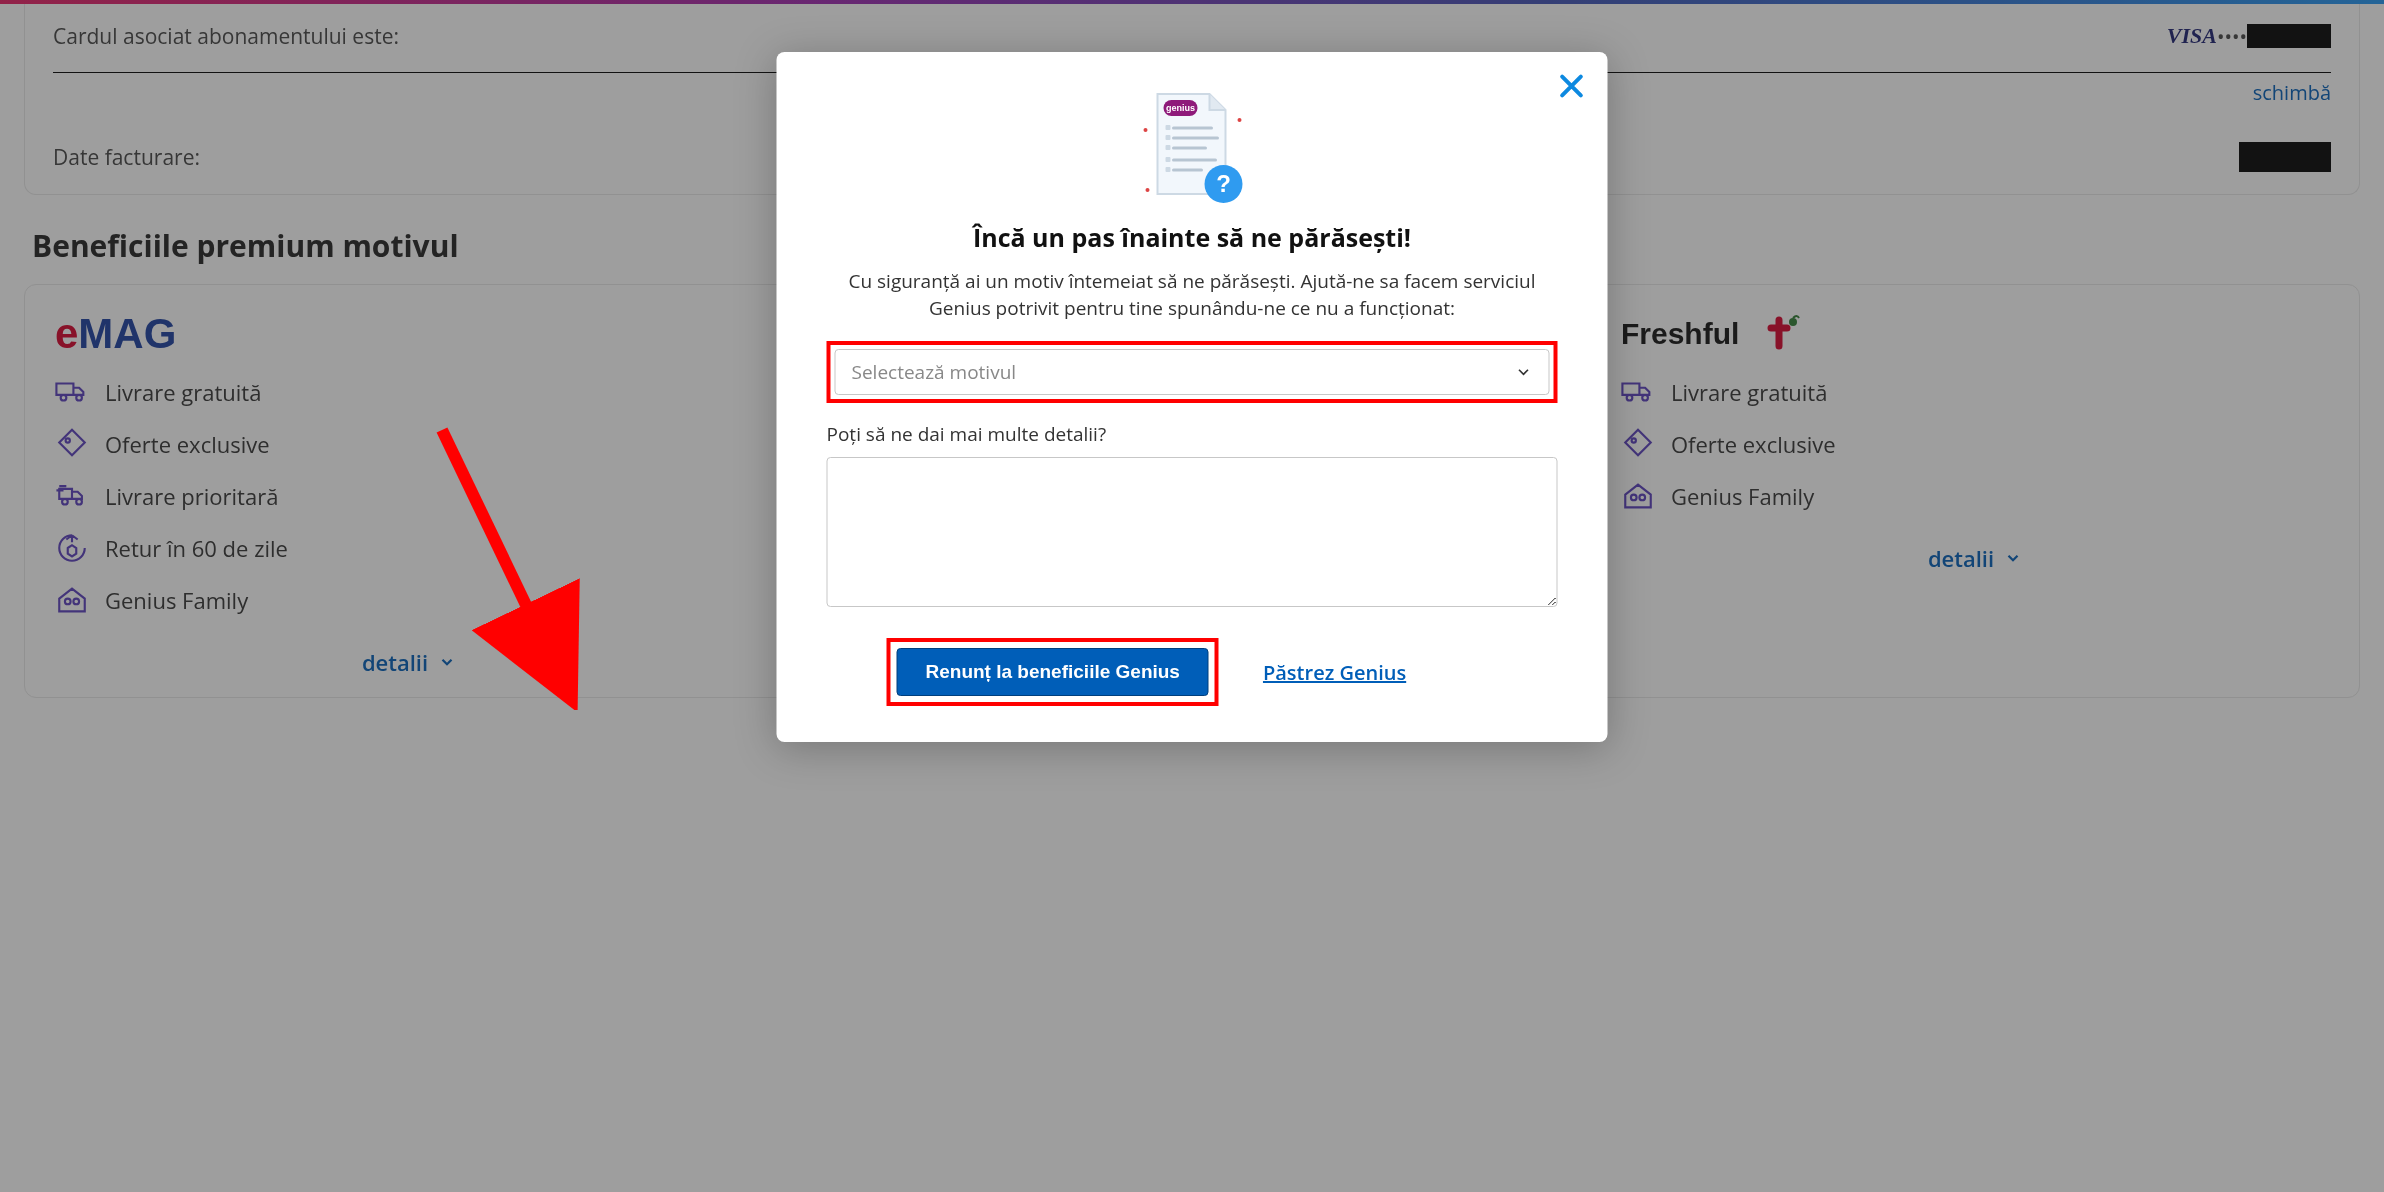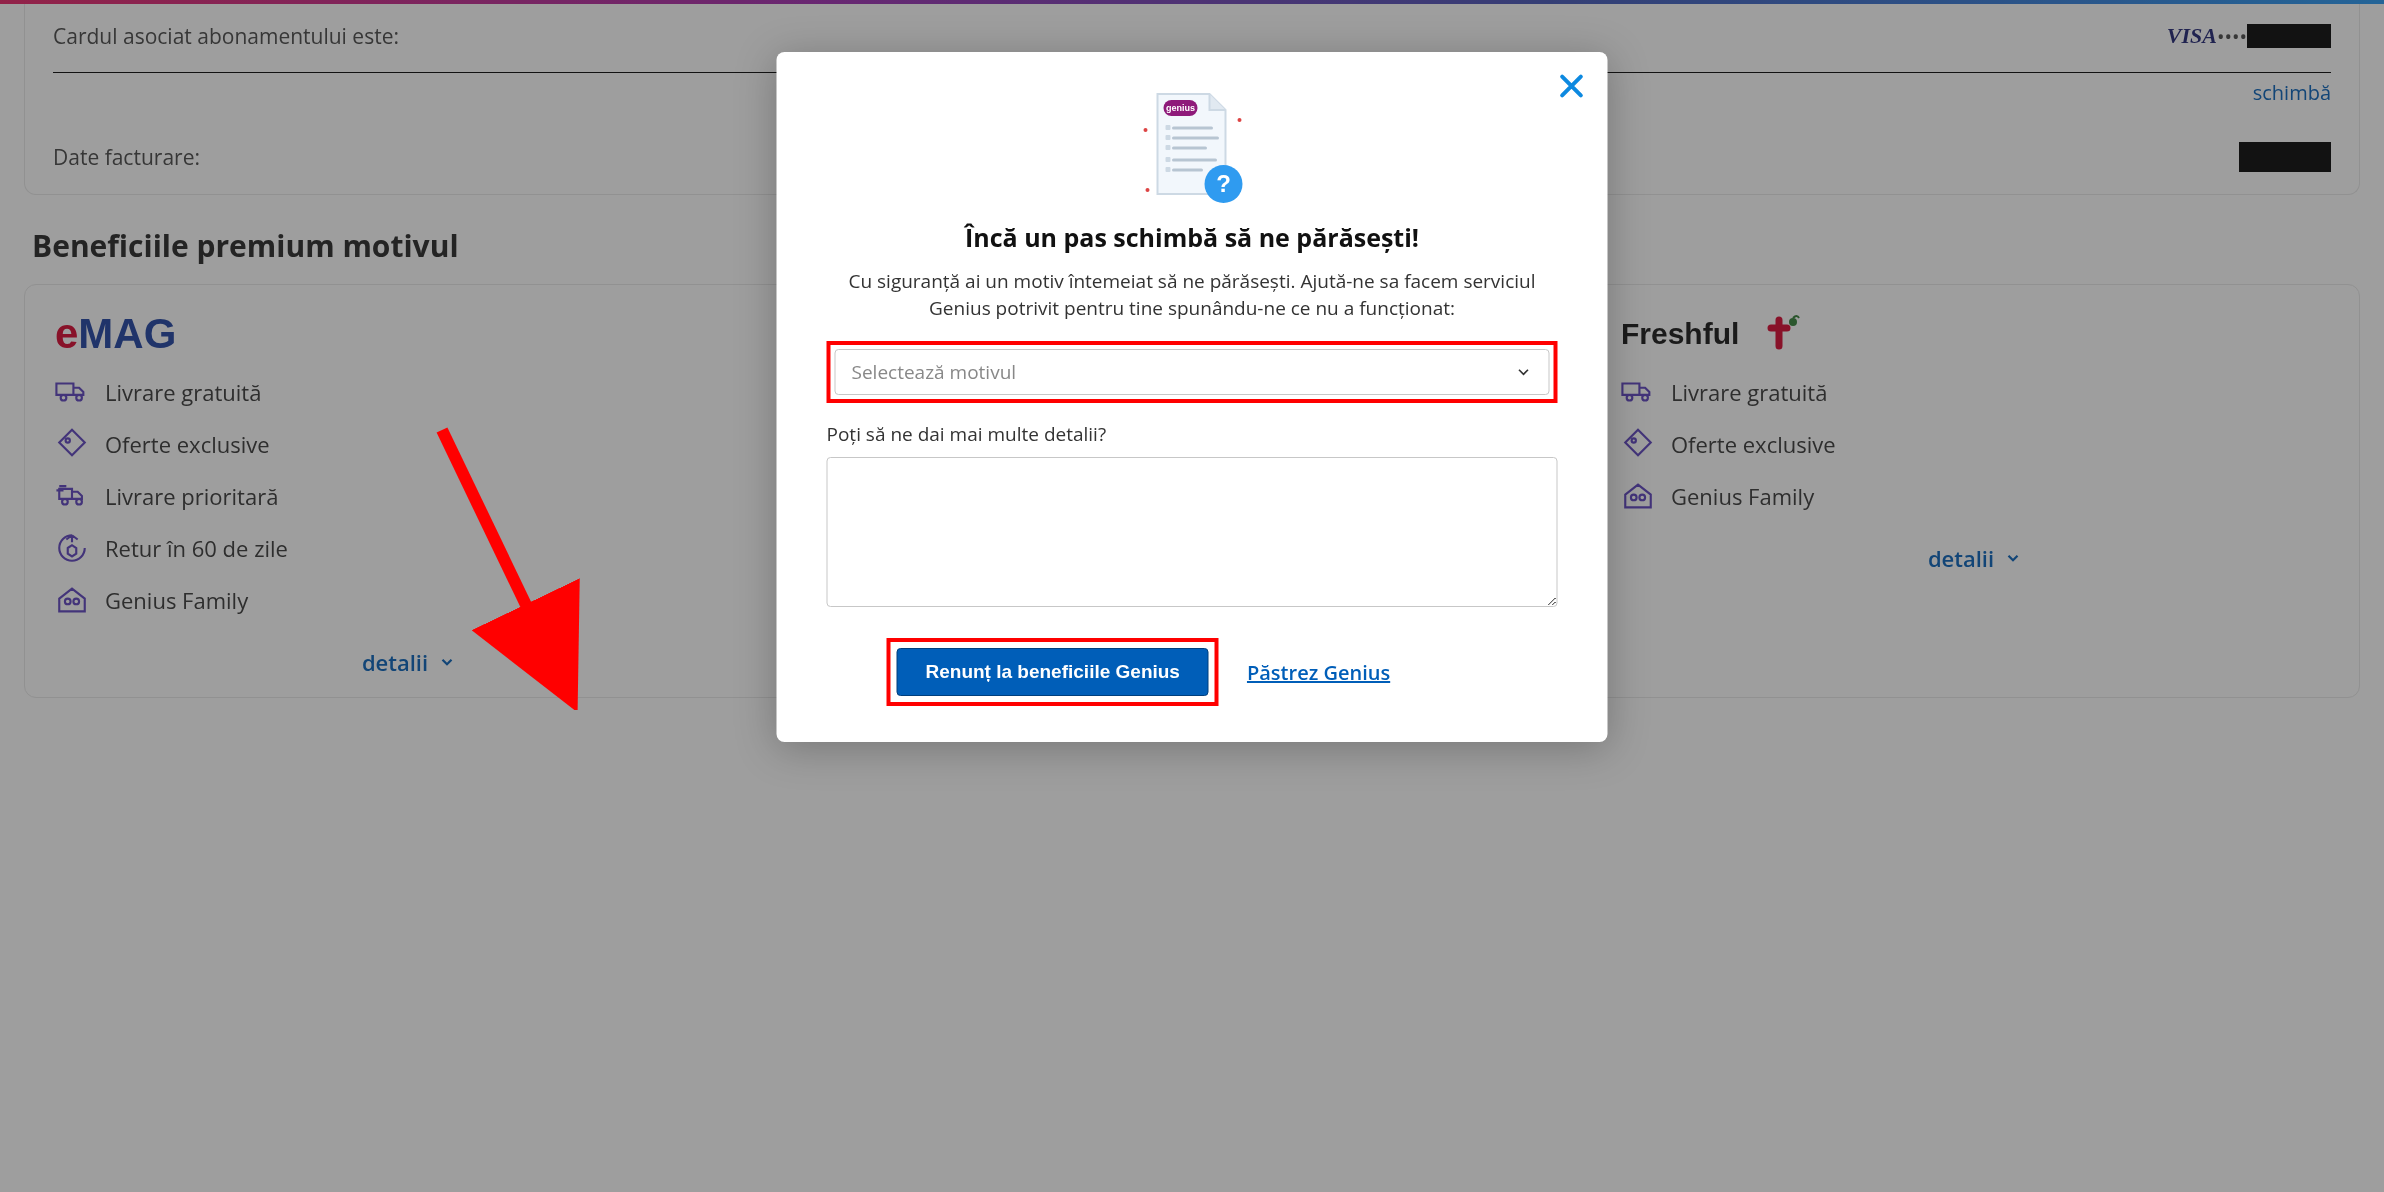--- a/index.html
+++ b/index.html
@@ -169,21 +169,21 @@
     border-radius: 4px;
     resize: both;
     font-size: 17px;
     padding: 10px;
     margin-bottom: 26px;
   }
 
   .modal-actions {
     display: flex;
     align-items: center;
-    gap: 28px;
+    gap: 44px;
     padding-left: 60px;
   }
   .btn-primary-wrap {
     border: 4px solid #ff0000;       
     padding: 6px;
   }
   .btn-primary {
     background: #005eb8;
     border: 1px solid #003f7d;
     color: #fff;
@@ -378,21 +378,21 @@
         <rect x="8" y="81" width="5" height="5" rx="1"></rect>
       </g>
     </g>
     <circle cx="96" cy="104" r="19" fill="#2f9bf0"></circle>
     <text x="96" y="112" text-anchor="middle" font-size="24" font-weight="700" fill="#fff" font-family="Arial">?</text>
     <circle cx="18" cy="50" r="2" fill="#d44"></circle>
     <circle cx="112" cy="40" r="2" fill="#d44"></circle>
     <circle cx="20" cy="110" r="2" fill="#d44"></circle>
   </svg>
 
-  <h3>Încă un pas schimbă să ne părăsești!</h3>
+  <h3>Încă un pas înainte să ne părăsești!</h3>
   <p class="lead">Cu siguranță ai un motiv întemeiat să ne părăsești. Ajută-ne sa facem serviciul Genius potrivit pentru tine spunându-ne ce nu a funcționat:</p>
 
   <div class="select-wrap">
     <div class="select">
       <span>Selectează motivul</span>
       <svg width="18" height="18" viewBox="0 0 24 24">
         <path d="M6 9l6 6 6-6" fill="none" stroke="#333" stroke-width="2.2"></path>
       </svg>
     </div>
   </div>

